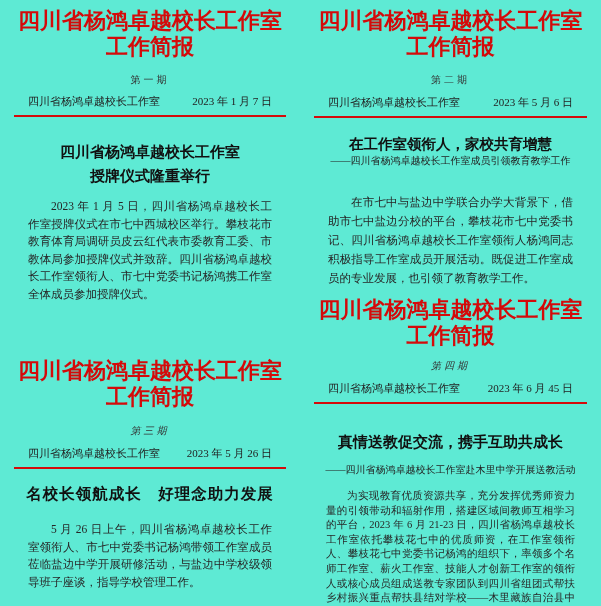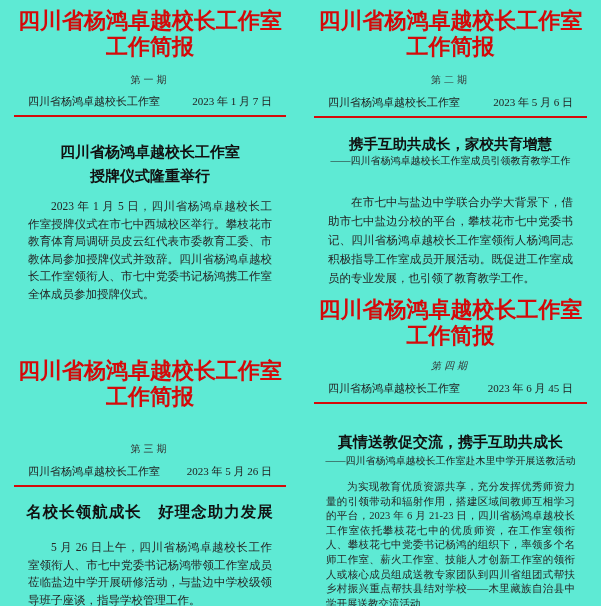--- a/index.html
+++ b/index.html
@@ -81,33 +81,33 @@
   .p2 .masthead { margin-top: 8px; }
   .p2 .issue    { margin-top: 13px; }
   .p2 .dateline { margin-top: 8px; }
   .p2 .headline { margin-top: 16px; font-size: 14.5px; line-height: 20px; }
   .p2 .subtitle { font-size: 10px; }
   .p2 .body-text{ margin-top: 25px; font-size: 11.5px; line-height: 19px; }
 
   
   .p3 { left: 0; top: 358px; width: 300px; height: 248px; }
   .p3 .masthead { margin-top: 0; }
-  .p3 .issue    { margin-top: 32px; }
+  .p3 .issue    { margin-top: 14px; font-style: italic; }
   .p3 .dateline { margin-top: 8px; }
   .p3 .headline { margin-top: 14px; font-size: 15.5px; line-height: 22px; letter-spacing: 1px; }
   .p3 .subtitle { margin-top: 9px; font-size: 11px; }
   .p3 .body-text{ margin-top: 16px; font-size: 11.5px; line-height: 17.5px; }
 
   
   .p4 { left: 300px; top: 295px; width: 301px; height: 311px; }
   .p4 .masthead { margin-top: 2px; }
   .p4 .issue    { margin-top: 10px; font-style: italic; }
   .p4 .dateline { margin-top: 8px; }
   .p4 .headline { margin-top: 28px; font-size: 15px; line-height: 20px; }
-  .p4 .subtitle { margin-top: 2px; font-size: 10px; }
+  .p4 .subtitle { margin-top: 11px; font-size: 10px; }
   .p4 .body-text{ margin-top: 12px; font-size: 10.5px; line-height: 14.6px; padding: 0 26px; }
 </style>
 </head>
 <body>
 
 <div class="canvas">
 
   <section class="page p1">
     <h1 class="masthead">
       <span class="masthead-line">四川省杨鸿卓越校长工作室</span>
@@ -131,21 +131,21 @@
       <span class="masthead-line">四川省杨鸿卓越校长工作室</span>
       <span class="masthead-line">工作简报</span>
     </h1>
     <div class="issue">第二期</div>
     <div class="dateline">
       <span>四川省杨鸿卓越校长工作室</span>
       <span>2023 年 5 月 6 日</span>
     </div>
     <hr class="rule">
     <h2 class="headline">
-      <span class="headline-line">携手互助共成长，家校共育增慧</span>
+      <span class="headline-line">在工作室领衔人，家校共育增慧</span>
     </h2>
     <div class="subtitle">——四川省杨鸿卓越校长工作室成员引领教育教学工作</div>
     <p class="body-text">在市七中与盐边中学联合办学大背景下，借助市七中盐边分校的平台，攀枝花市七中党委书记、四川省杨鸿卓越校长工作室领衔人杨鸿同志积极指导工作室成员开展活动。既促进工作室成员的专业发展，也引领了教育教学工作。</p>
   </section>
 
   <section class="page p3">
     <h1 class="masthead">
       <span class="masthead-line">四川省杨鸿卓越校长工作室</span>
       <span class="masthead-line">工作简报</span>
     </h1>

